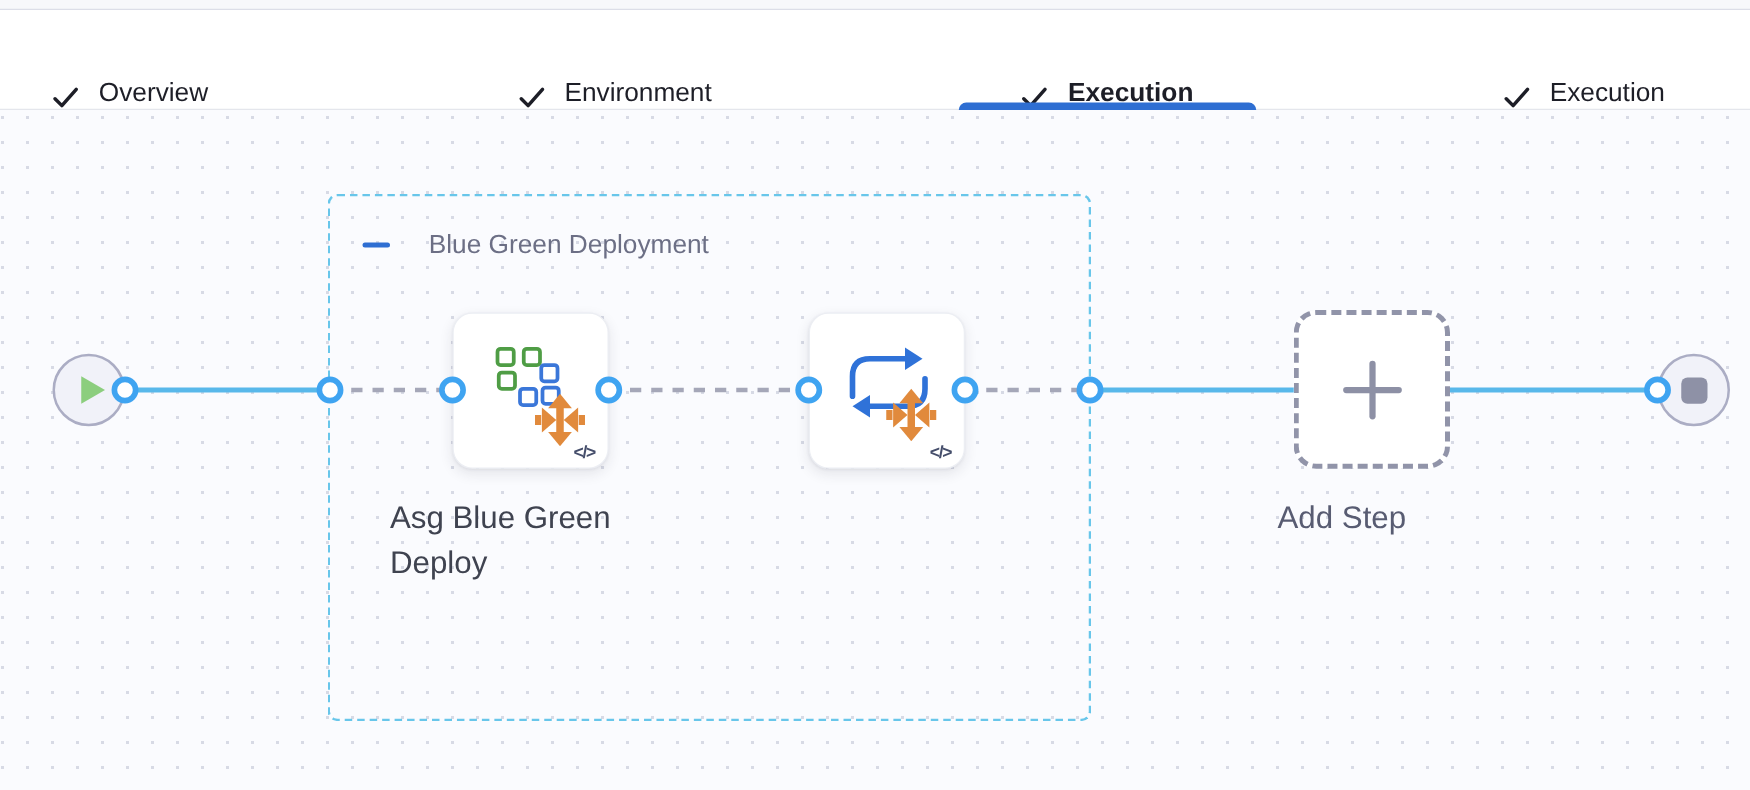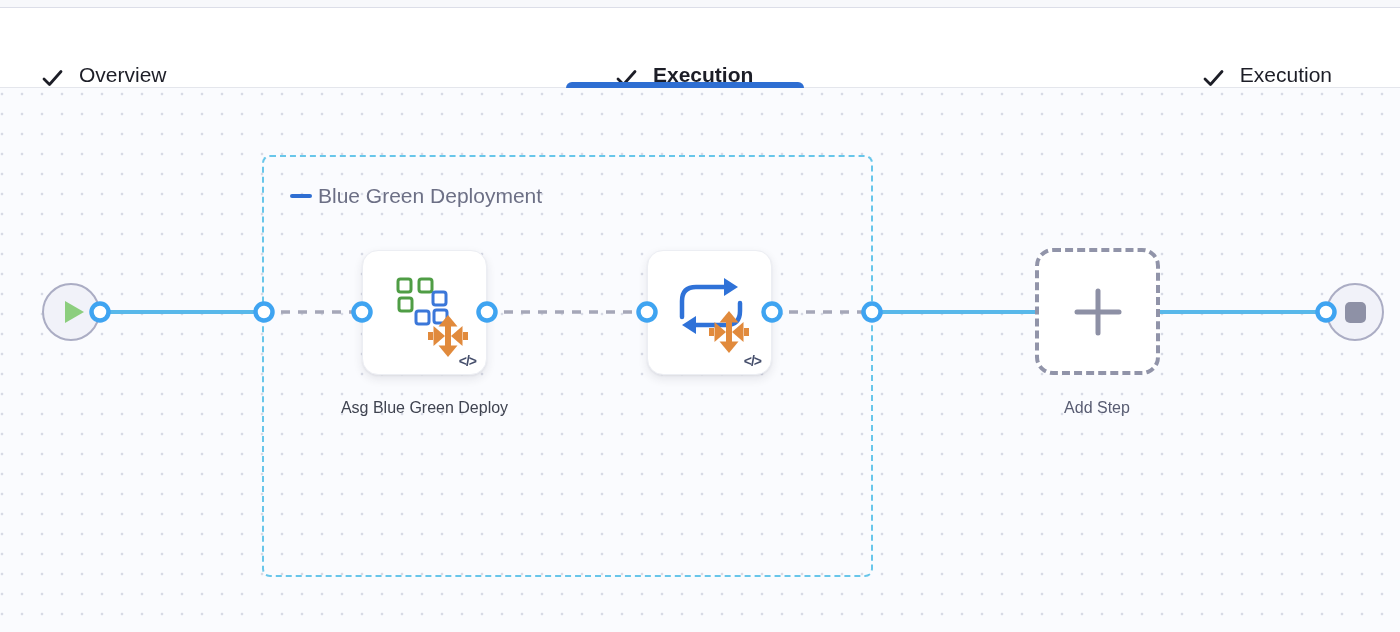--- a/index.html
+++ b/index.html
@@ -28,21 +28,21 @@
   
   .canvas { position:absolute; left:0; top:88px; width:1400px; height:544px;
             background-color:#fafbfe;
             background-image:radial-gradient(#d7dae5 1.5px, transparent 1.6px);
             background-size:20px 20px; background-position:12px 16px; }
 
   
   .group-box { position:absolute; left:262px; top:67px; width:611px; height:422px;
                border:2px dashed #68c6ea; border-radius:8px; }
   .group-header { position:absolute; left:26px; top:27px; display:flex;
-                  align-items:center; gap:6px; cursor:pointer; }
+                  align-items:center; gap:31px; cursor:pointer; }
   .collapse-dash { width:22px; height:4px; background:#2e6ed2; border-radius:2px; }
   .group-title { font-size:21px; color:#6c6f85; white-space:nowrap; }
 
   
   .round-node { position:absolute; width:58px; height:58px; border-radius:50%;
                 background:#f1f2f9; border:2px solid #abadc4;
                 display:flex; align-items:center; justify-content:center; }
   .start-node { left:42px; top:195px; }
   .end-node   { left:1326px; top:195px; }
   .play-icon { width:0; height:0; border-top:11px solid transparent;
@@ -58,21 +58,21 @@
   .step-card .main-icon { position:absolute; }
   .code-glyph { position:absolute; right:10px; bottom:5px; font-size:14px;
                 font-weight:700; color:#454e6b; letter-spacing:-1px; }
 
   
   .add-step { position:absolute; left:1035px; top:160px; width:125px; height:127px;
               background:#ffffff; border:4px dashed #9194a9; border-radius:18px;
               display:flex; align-items:center; justify-content:center; cursor:pointer; }
 
   
-  .node-label { position:absolute; text-align:center; font-size:16px;
+  .node-label { position:absolute; text-align:left; font-size:25px;
                 color:#3f4350; line-height:1.45; }
   .label-step1 { left:312px; top:308px; width:225px; }
   .label-step2 { left:597px; top:308px; width:225px; }
   .label-add   { left:1022px; top:308px; width:150px; color:#585c72; }
 
   
   .wires { position:absolute; left:0; top:0; pointer-events:none; }
 </style>
 </head>
 <body>
@@ -80,20 +80,27 @@
 <div class="app">
 
   <div class="top-strip"></div>
 
   <div class="tabbar">
     <div class="tab">
       <svg class="check-icon" viewBox="0 0 21 18">
           <path d="M2 10 l5.5 5.5 L19 2.5" fill="none" stroke="#1d1e27" stroke-width="2.8" stroke-linecap="round" stroke-linejoin="round"></path>
         </svg>
       <span>Overview</span>
+
+    </div>
+    <div class="tab">
+      <svg class="check-icon" viewBox="0 0 21 18">
+          <path d="M2 10 l5.5 5.5 L19 2.5" fill="none" stroke="#1d1e27" stroke-width="2.8" stroke-linecap="round" stroke-linejoin="round"></path>
+        </svg>
+      <span>Environment</span>
 
     </div>
     <div class="tab active">
       <svg class="check-icon" viewBox="0 0 21 18">
           <path d="M2 10 l5.5 5.5 L19 2.5" fill="none" stroke="#1d1e27" stroke-width="2.8" stroke-linecap="round" stroke-linejoin="round"></path>
         </svg>
       <span>Execution</span>
       <span class="underline"></span>
     </div>
     <div class="tab">

